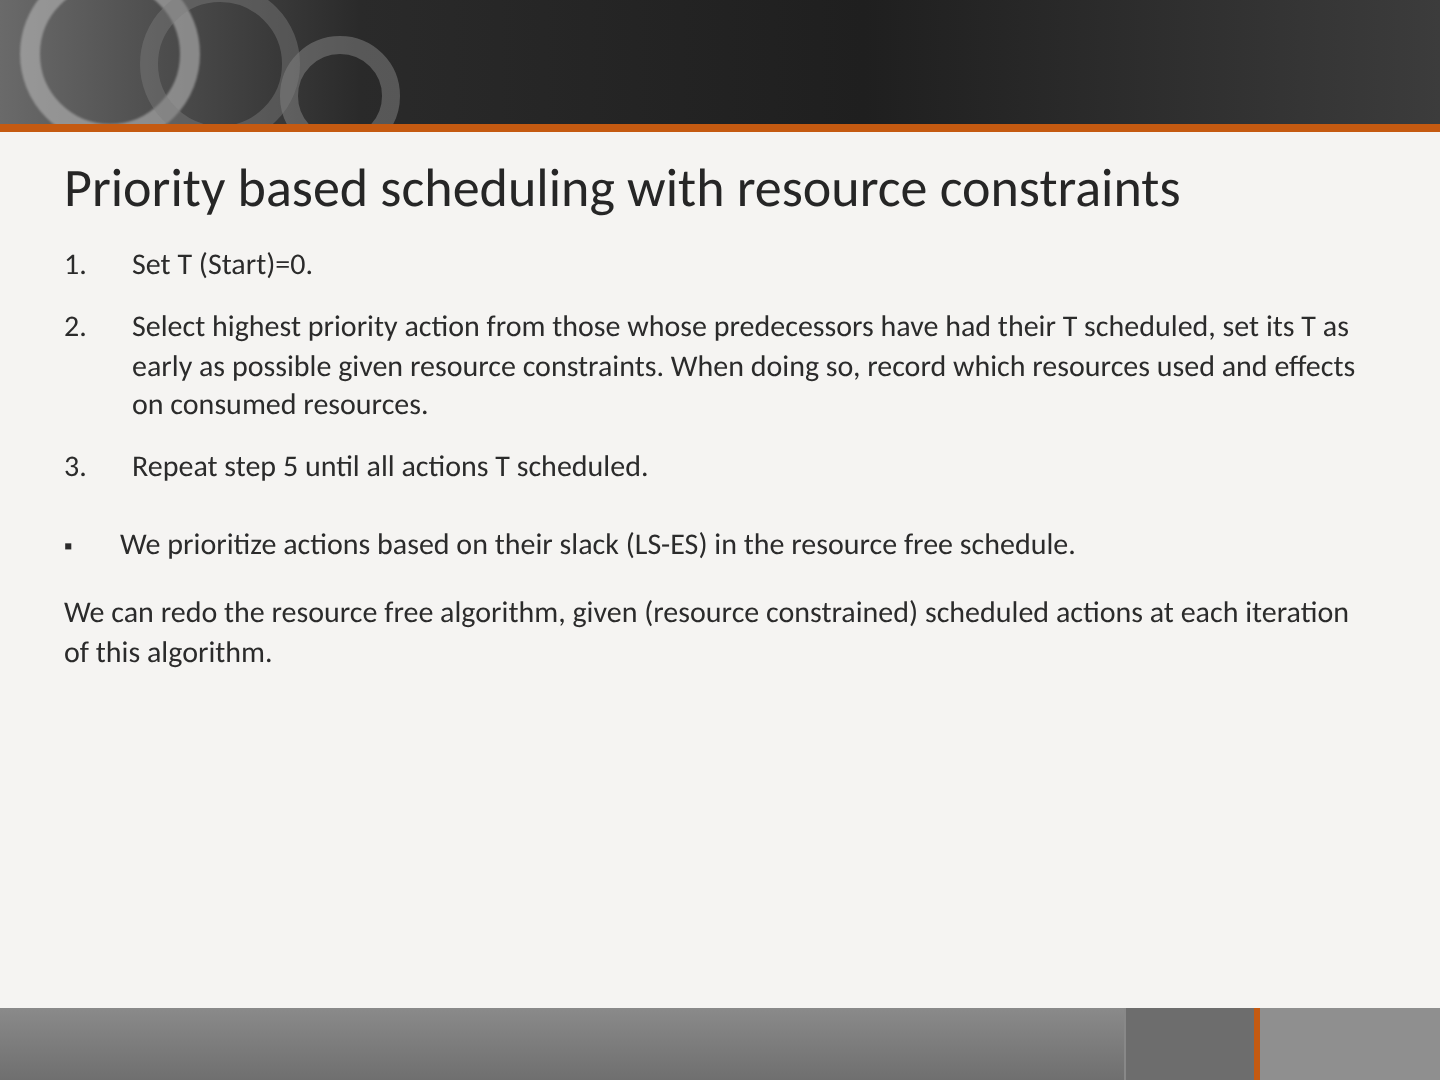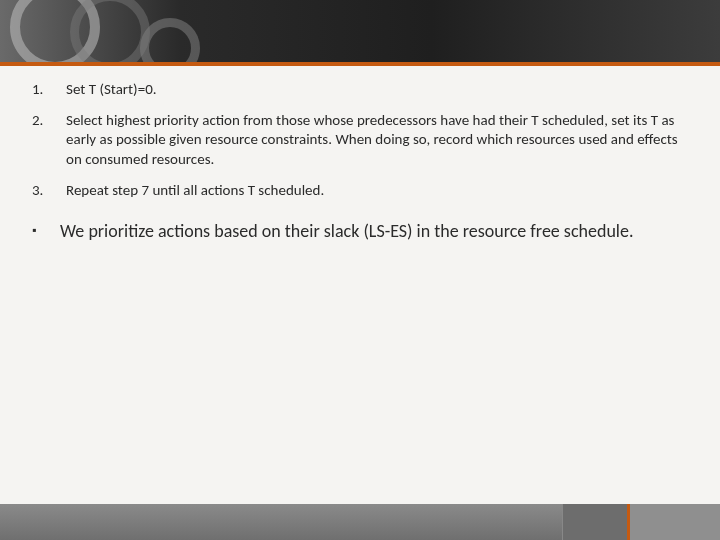--- a/index.html
+++ b/index.html
@@ -79,21 +79,21 @@
     line-height: 1.35;
     margin-bottom: 12px;
   }
   ul.bullets {
     list-style: none;
     margin-bottom: 12px;
   }
   ul.bullets > li {
     display: flex;
     gap: 14px;
-    font-size: 18px;
+    font-size: 15px;
     line-height: 1.3;
   }
   ul.bullets > li::before {
     content: "\25AA";
     font-size: 12px;
     line-height: 1.7;
     min-width: 14px;
   }
   .footer {
     height: 36px;
@@ -125,38 +125,40 @@
 </head>
 <body>
 
 <div class="slide">
   <div class="banner">
     <div class="gear3"></div>
   </div>
   <div class="accent"></div>
 
   <div class="content">
+    <h1 class="title">Priority based scheduling with resource constraints</h1>
 
     <ol class="steps">
       <li>
           <span>Set T (Start)=0.</span>
         </li>
       <li>
           <span>Select highest priority action from those whose predecessors have had their T scheduled, set its T as early as possible given resource constraints. When doing so, record which resources used and effects on consumed resources.</span>
         </li>
       <li>
-          <span>Repeat step 7 until all actions T scheduled.</span>
+          <span>Repeat step 5 until all actions T scheduled.</span>
         </li>
     </ol>
 
 
     <ul class="bullets">
       <li>
           <span>We prioritize actions based on their slack (LS-ES) in the resource free schedule.</span>
         </li>
     </ul>
 
+    <p class="para">We can redo the resource free algorithm, given (resource constrained) scheduled actions at each iteration of this algorithm.</p>
   </div>
 
   <div class="footer">
     <div class="seg"></div>
   </div>
 </div>
 
 </body></html>

